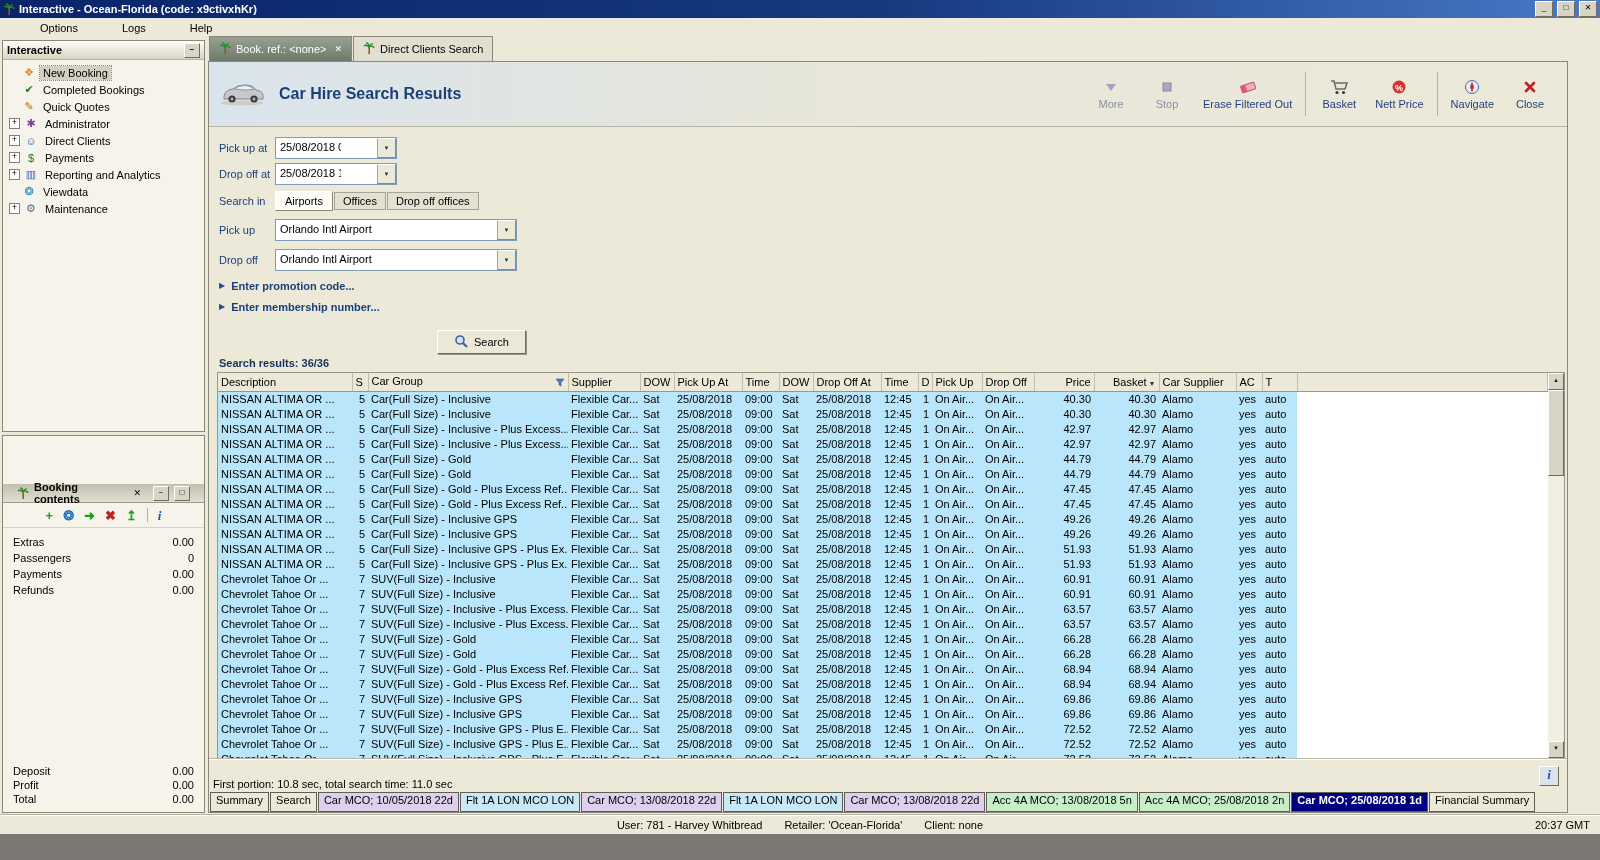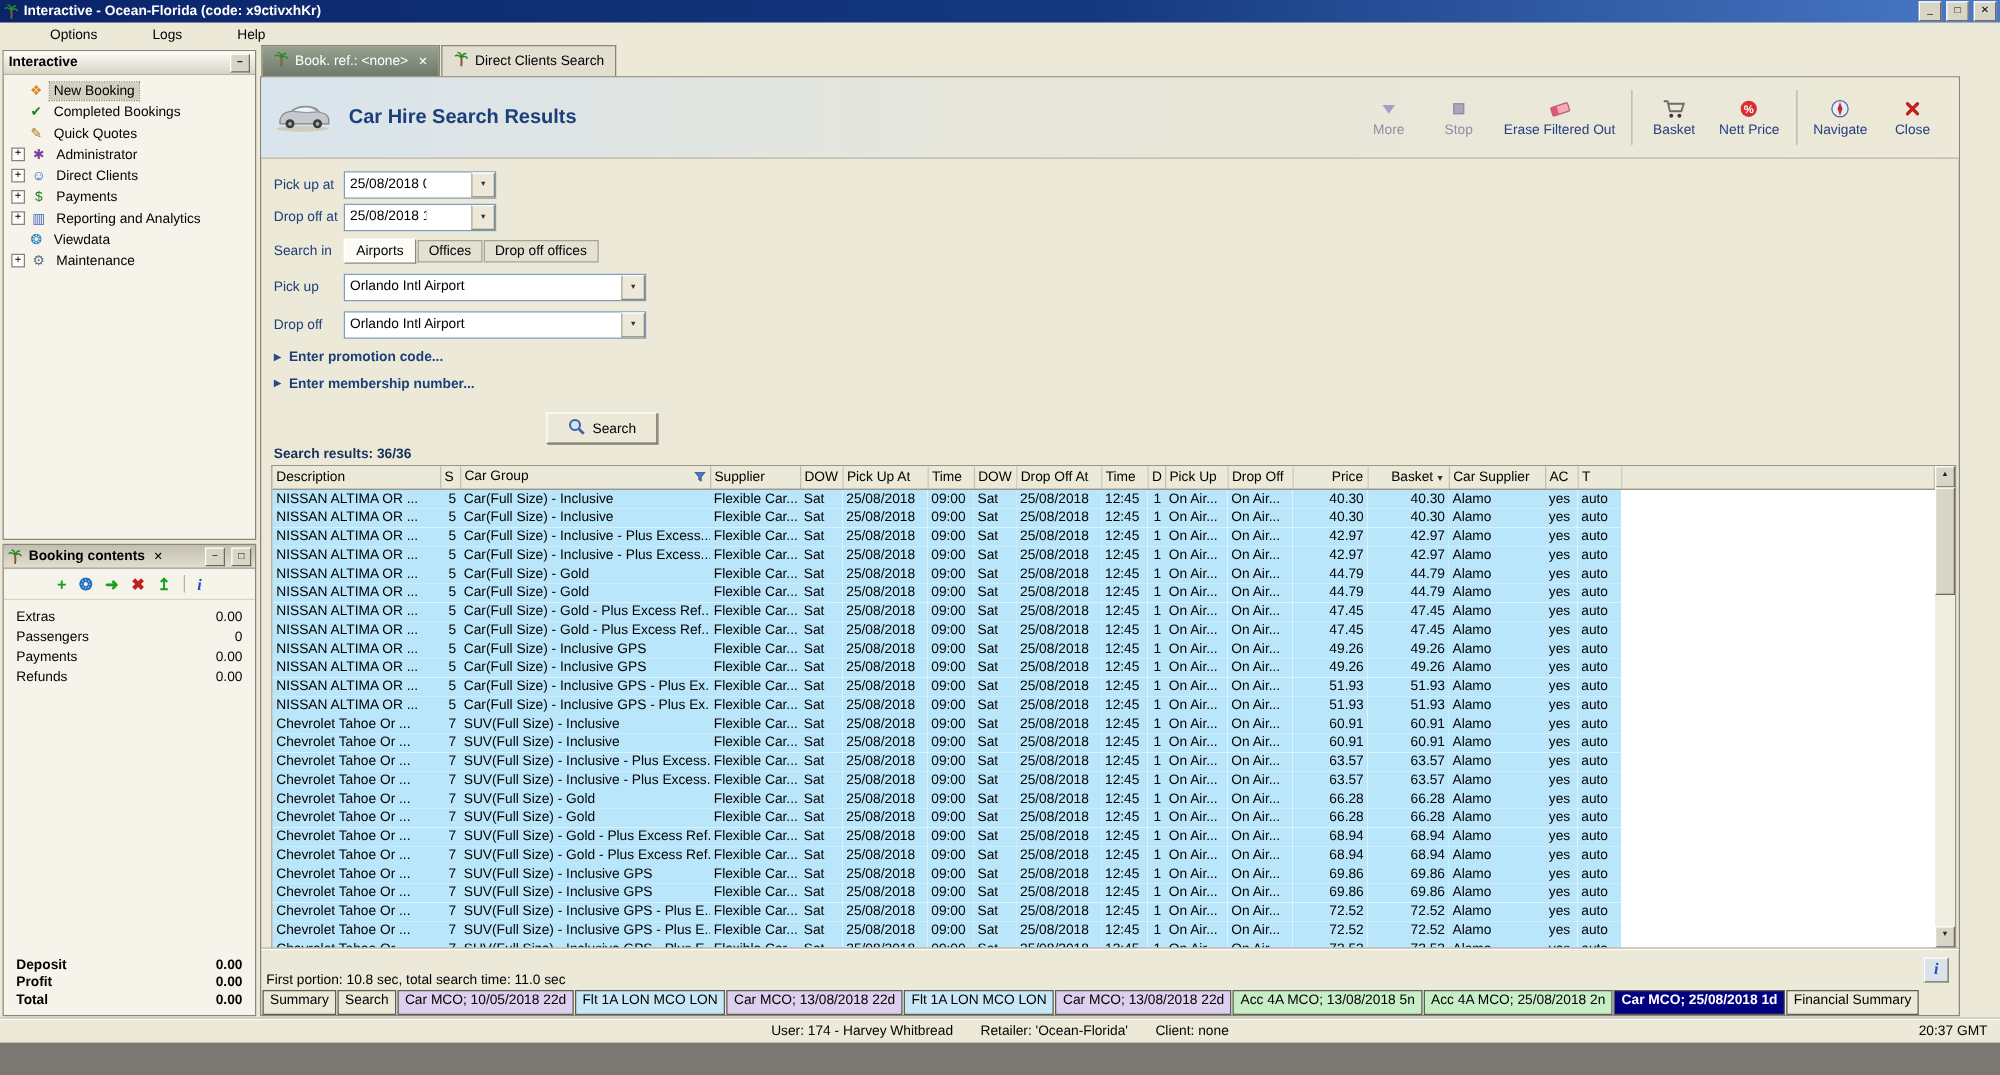--- a/index.html
+++ b/index.html
@@ -32,34 +32,34 @@
   .tree-item{height:17px;display:flex;align-items:center;padding-left:6px;gap:4px;white-space:nowrap;}
   .expander{width:9px;height:9px;flex:none;font-size:9px;line-height:7px;text-align:center;}
   .expander.box{border:1px solid #848278;background:#fff;color:#000;}
   .tree-icon{width:14px;text-align:center;flex:none;font-size:11px;}
   .tree-label{padding:1px 3px;}
   .tree-item.selected .tree-label{background:#d2d0c0;outline:1px dotted #8a887c;}
 
   
   .panel.booking{flex:1;}
   .bc-header{height:18px;background:linear-gradient(#c3bfb0,#e3dfd0);border-bottom:1px solid #9a978a;
-             display:flex;align-items:center;gap:5px;padding:0 3px;flex:none;}
+             display:flex;align-items:center;gap:5px;padding:0 14px;flex:none;margin-top:48px;}
   .bc-title{font-weight:bold;}
   .bc-x{font-size:9px;padding:0 2px;}
   .bc-header .sp{flex:1;}
   .bc-header .winbtn{width:14px;height:13px;}
   .bc-toolbar{height:24px;display:flex;align-items:center;justify-content:center;gap:10px;
               border-bottom:1px solid #d8d4c4;flex:none;}
   .bc-tool{font-weight:bold;font-size:13px;line-height:13px;}
   .bc-sep{width:1px;height:14px;background:#b5b2a2;}
   .bc-rows{padding:6px 10px 0 10px;flex:none;}
   .bc-row{display:flex;justify-content:space-between;height:16px;align-items:center;}
   .bc-spacer{flex:1;}
   .bc-totals{padding:0 10px 5px 10px;flex:none;}
-  .bc-total{display:flex;justify-content:space-between;height:14px;align-items:center;font-weight:bold;}
+  .bc-total{display:flex;justify-content:space-between;height:14px;font-weight:normal;}
 
   
   .maincol{flex:1;display:flex;flex-direction:column;min-width:0;min-height:0;margin-right:30px;}
   .doctabs{height:21px;display:flex;align-items:flex-end;gap:1px;padding-left:1px;flex:none;}
   .dtab{display:flex;align-items:center;gap:5px;padding:2px 9px;height:20px;
         border:1px solid #8a8678;border-bottom:none;background:#e2dfd0;white-space:nowrap;}
   .dtab.active{background:linear-gradient(#97a291,#6e796a);color:#fff;}
   .dtab .closex{font-size:9px;margin-left:3px;}
   .docbox{flex:1;border:1px solid #8a8678;background:#ece9d8;display:flex;flex-direction:column;min-height:0;}
 
@@ -1041,20 +1041,20 @@
             <span class="btab" style="background: rgb(200, 238, 200);">Acc 4A MCO; 25/08/2018 2n</span>
             <span class="btab selected" style="background: rgb(0, 0, 128); text-align: center;">Car MCO; 25/08/2018 1d</span>
             <span class="btab" style="background: rgb(236, 233, 216);">Financial Summary</span>
           </div>
       </div>
     </div>
   </div>
 
   <div class="statusbar">
     <span class="sb-center">
-      <span>User: 174 - Harvey Whitbread</span>
+      <span>User: 781 - Harvey Whitbread</span>
       <span>Retailer: 'Ocean-Florida'</span>
       <span>Client: none</span>
     </span>
     <span class="sb-time">20:37 GMT</span>
   </div>
 </div>
 <div class="desktop-strip"></div>
 
 </body></html>

